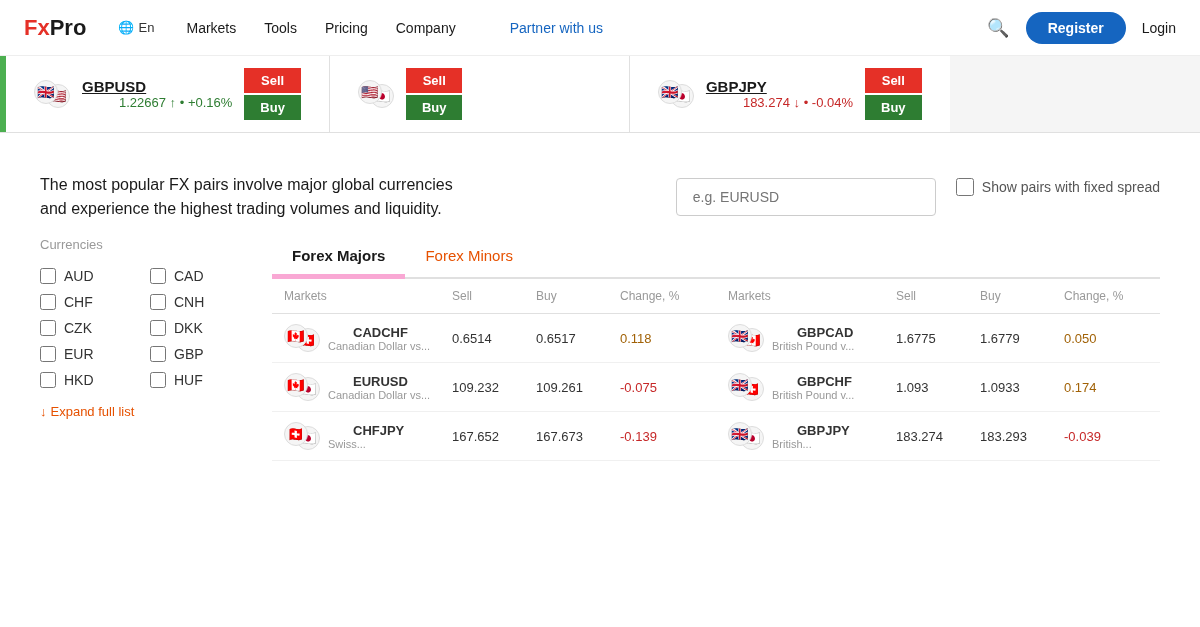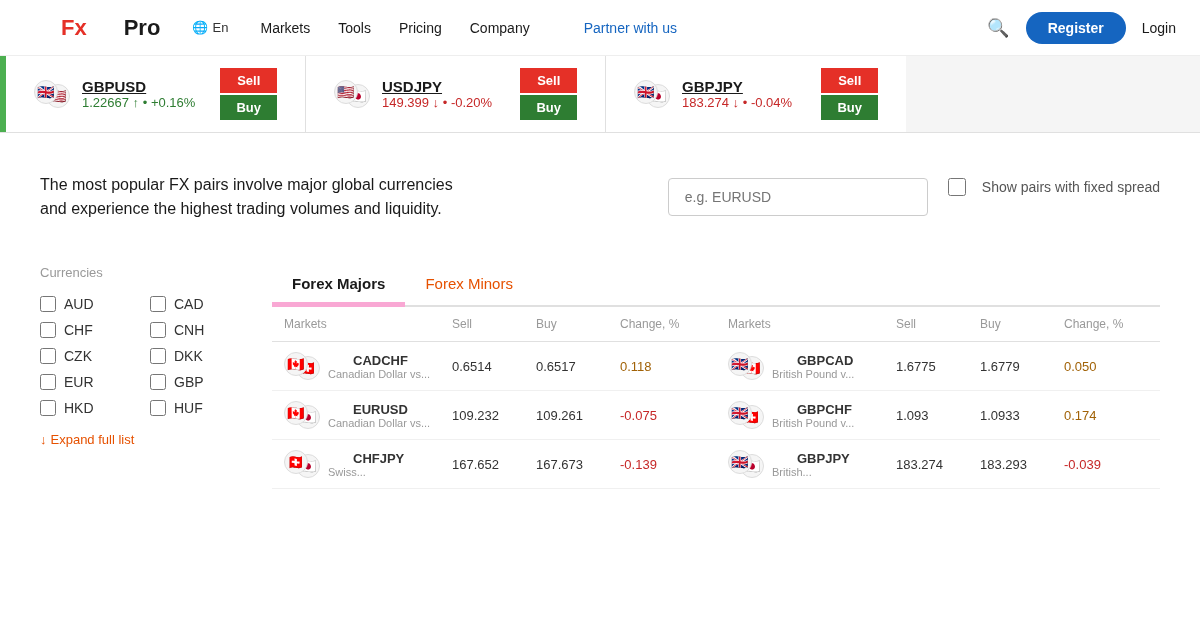--- a/index.html
+++ b/index.html
@@ -4,21 +4,21 @@
   <style>
     * { box-sizing: border-box; margin: 0; padding: 0; }
     body { font-family: Arial, sans-serif; background: #fff; color: #333; font-size: 14px; }
 
     
     .navbar {
       display: flex; align-items: center; padding: 0 24px; height: 56px;
       border-bottom: 1px solid #eee; background: #fff;
     }
     .logo { color: #e53027; font-size: 22px; font-weight: bold; margin-right: 32px; }
-    .logo span { color: #1a1a1a; margin-left: 37px; }
+    .logo span { color: #1a1a1a; }
     .lang-btn { display: flex; align-items: center; gap: 4px; margin-right: 32px; font-size: 13px; cursor: pointer; color: #333; }
     .nav-links { display: flex; gap: 28px; flex: 1; }
     .nav-links a { text-decoration: none; color: #1a1a1a; font-size: 14px; }
     .nav-links a.partner { color: #1565c0; font-weight: 500; padding-left: 26px; }
     .nav-right { display: flex; align-items: center; gap: 16px; }
     .search-icon-btn { background: none; border: none; cursor: pointer; font-size: 18px; color: #555; }
     .btn-register {
       background: #1565c0; color: #fff; border: none; border-radius: 24px;
       padding: 8px 22px; font-size: 14px; cursor: pointer; font-weight: 600;
     }
@@ -30,45 +30,45 @@
       overflow: hidden;
     }
     .ticker-item {
       display: flex; align-items: center; gap: 12px;
       padding: 12px 28px; border-right: 1px solid #e0e0e0;
       min-width: 300px; background: #fff; flex-shrink: 0;
     }
     .ticker-item:last-child { border-right: none; }
     .ticker-info { flex: 1; }
     .ticker-name { font-weight: bold; font-size: 15px; color: #1a1a1a; text-decoration: underline; }
-    .ticker-price { font-size: 13px; }
+    .ticker-price { font-size: 13px; margin-left: 37px; }
     .ticker-price.up { color: #2e7d32; }
     .ticker-price.down { color: #c62828; }
     .ticker-btns { display: flex; flex-direction: column; gap: 2px; }
     .btn-sell {
       background: #e53027; color: #fff; border: none; padding: 5px 16px;
       font-size: 13px; font-weight: bold; cursor: pointer; min-width: 56px;
     }
     .btn-buy {
       background: #2e7d32; color: #fff; border: none; padding: 5px 16px;
       font-size: 13px; font-weight: bold; cursor: pointer; min-width: 56px;
     }
 
     
     .main-content { padding: 40px 40px 0 40px; }
     .description-row {
-      display: flex; align-items: center; justify-content: space-between; margin-bottom: 44px;
+      display: flex; align-items: center; justify-content: space-between; margin-bottom: 16px;
     }
     .description-text { font-size: 16px; color: #1a1a1a; line-height: 1.5; max-width: 440px; }
     .search-spread { display: flex; align-items: flex-start; gap: 20px; }
     .search-box {
       border: 1px solid #ccc; border-radius: 4px; padding: 10px 16px;
       width: 260px; font-size: 14px; color: #999; outline: none;
     }
-    .checkbox-label { display: flex; align-items: center; gap: 16px; font-size: 14px; color: #555; }
+    .checkbox-label { display: flex; align-items: center; gap: 8px; font-size: 14px; color: #555; }
     .checkbox-label input { width: 18px; height: 18px; }
 
     
     .content-row { display: flex; gap: 32px; }
     .currencies-filter { width: 200px; flex-shrink: 0; }
     .currencies-filter h3 { font-size: 13px; color: #999; margin-bottom: 16px; font-weight: 500; }
     .currency-grid { display: grid; grid-template-columns: 1fr 1fr; gap: 10px 20px; }
     .currency-item { display: flex; align-items: center; gap: 8px; font-size: 14px; }
     .currency-item input[type=checkbox] { width: 16px; height: 16px; }
     .expand-list { color: #e65100; font-size: 13px; cursor: pointer; margin-top: 16px; display: flex; align-items: center; gap: 4px; }
@@ -156,27 +156,20 @@
     <div class="ticker-btns">
       <button class="btn-sell">Sell</button>
       <button class="btn-buy">Buy</button>
     </div>
   </div>
 
   <div class="ticker-item">
     <div class="dual-flag">
       <div class="f1">🇺🇸</div>
       <div class="f2">🇯🇵</div>
-    </div>
-    <div class="ticker-info">
-      <div class="ticker-name">USDJPY</div>
-      <div class="ticker-price down">
-        <span>149.399</span> ↓ •
-        <span>-0.20%</span>
-      </div>
     </div>
     <div class="ticker-btns">
       <button class="btn-sell">Sell</button>
       <button class="btn-buy">Buy</button>
     </div>
   </div>
 
   <div class="ticker-item">
     <div class="dual-flag">
       <div class="f1">🇬🇧</div>

